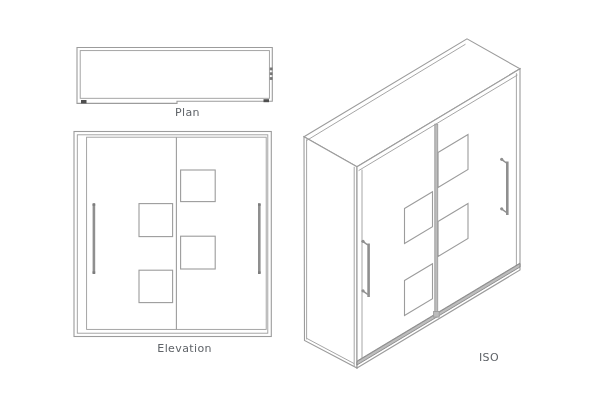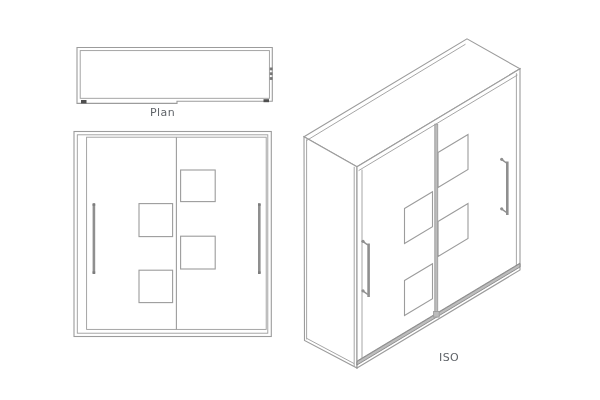--- a/index.html
+++ b/index.html
@@ -13,21 +13,21 @@
   .face{fill:#ffffff;stroke:var(--line,#9c9c9c);stroke-width:1.1;}
   .thin{fill:none;stroke:var(--line,#9c9c9c);stroke-width:0.9;}
   .handle-bar{stroke:var(--handle,#8f8f8f);stroke-width:2.6;fill:none;}
   .handle-stub{stroke:var(--handle,#8f8f8f);stroke-width:1.5;fill:none;}
   .handle-dot{fill:var(--handle,#8f8f8f);}
   .cap{fill:var(--line-dark,#7d7d7d);}
   .darkbit{fill:var(--dark,#4f4f4f);}
   .trackfill{fill:var(--track,#bcbcbc);stroke:var(--line-dark,#7d7d7d);stroke-width:0.8;}
   .dividerfill{fill:var(--track,#bcbcbc);stroke:var(--line,#9c9c9c);stroke-width:0.9;}
   .view-label{
-    position:absolute;text-align:left;font-size:11px;letter-spacing:0.4px;
+    position:absolute;text-align:right;font-size:11px;letter-spacing:0.4px;
     color:var(--text,#5f6368);user-select:none;
   }
 </style>
 </head>
 <body>
 
 <div class="stage">
 
   <svg width="600" height="400" viewBox="0 0 600 400">
 
@@ -103,14 +103,15 @@
         <line class="handle-bar" x1="507.3" y1="161.5" x2="507.3" y2="215"></line>
         <line class="handle-stub" x1="506.5" y1="163" x2="502.2" y2="159.8"></line>
         <line class="handle-stub" x1="506.5" y1="212.5" x2="502.2" y2="209.3"></line>
         <circle class="handle-dot" cx="501.7" cy="159.3" r="1.6"></circle>
         <circle class="handle-dot" cx="501.7" cy="208.8" r="1.6"></circle>
       </g>
     </g>
   </svg>
 
   <div class="view-label" style="left:150px;top:106px;width:50px;">Plan</div>
+  <div class="view-label" style="left:132px;top:342px;width:80px;">Elevation</div>
   <div class="view-label" style="left:439px;top:351px;width:60px;">ISO</div>
 </div>
 
 </body></html>

